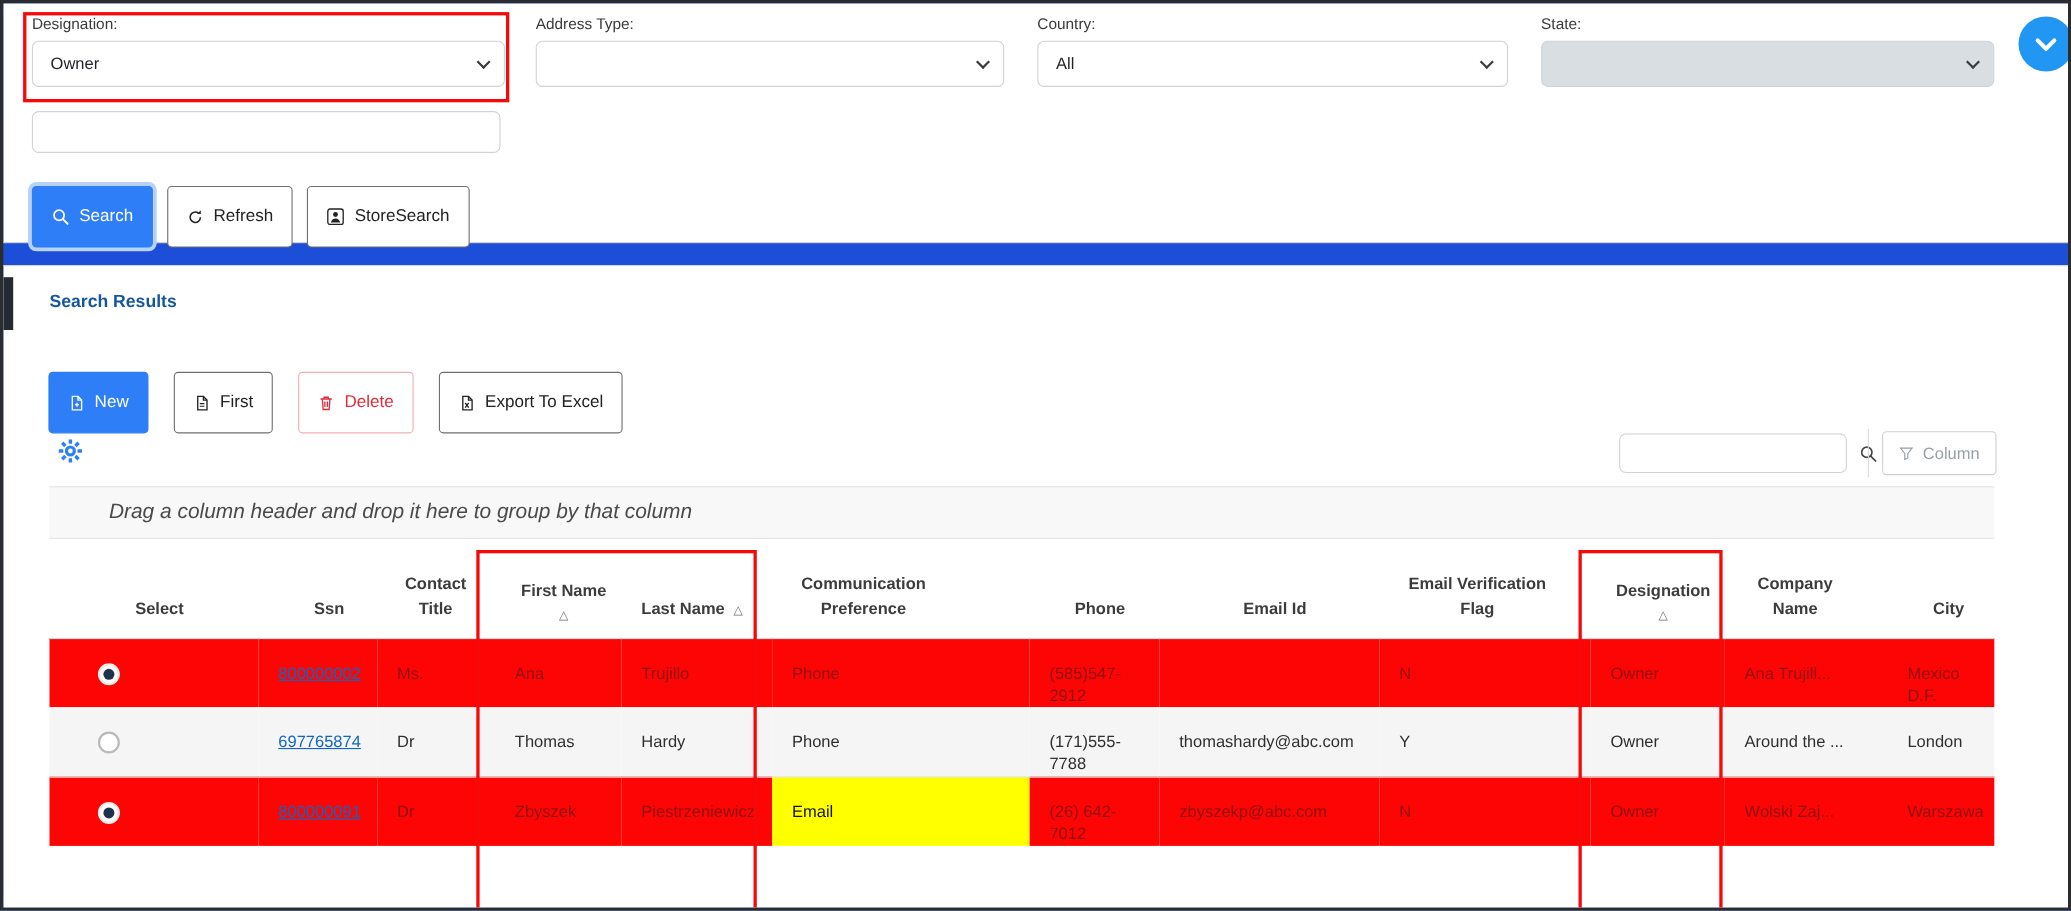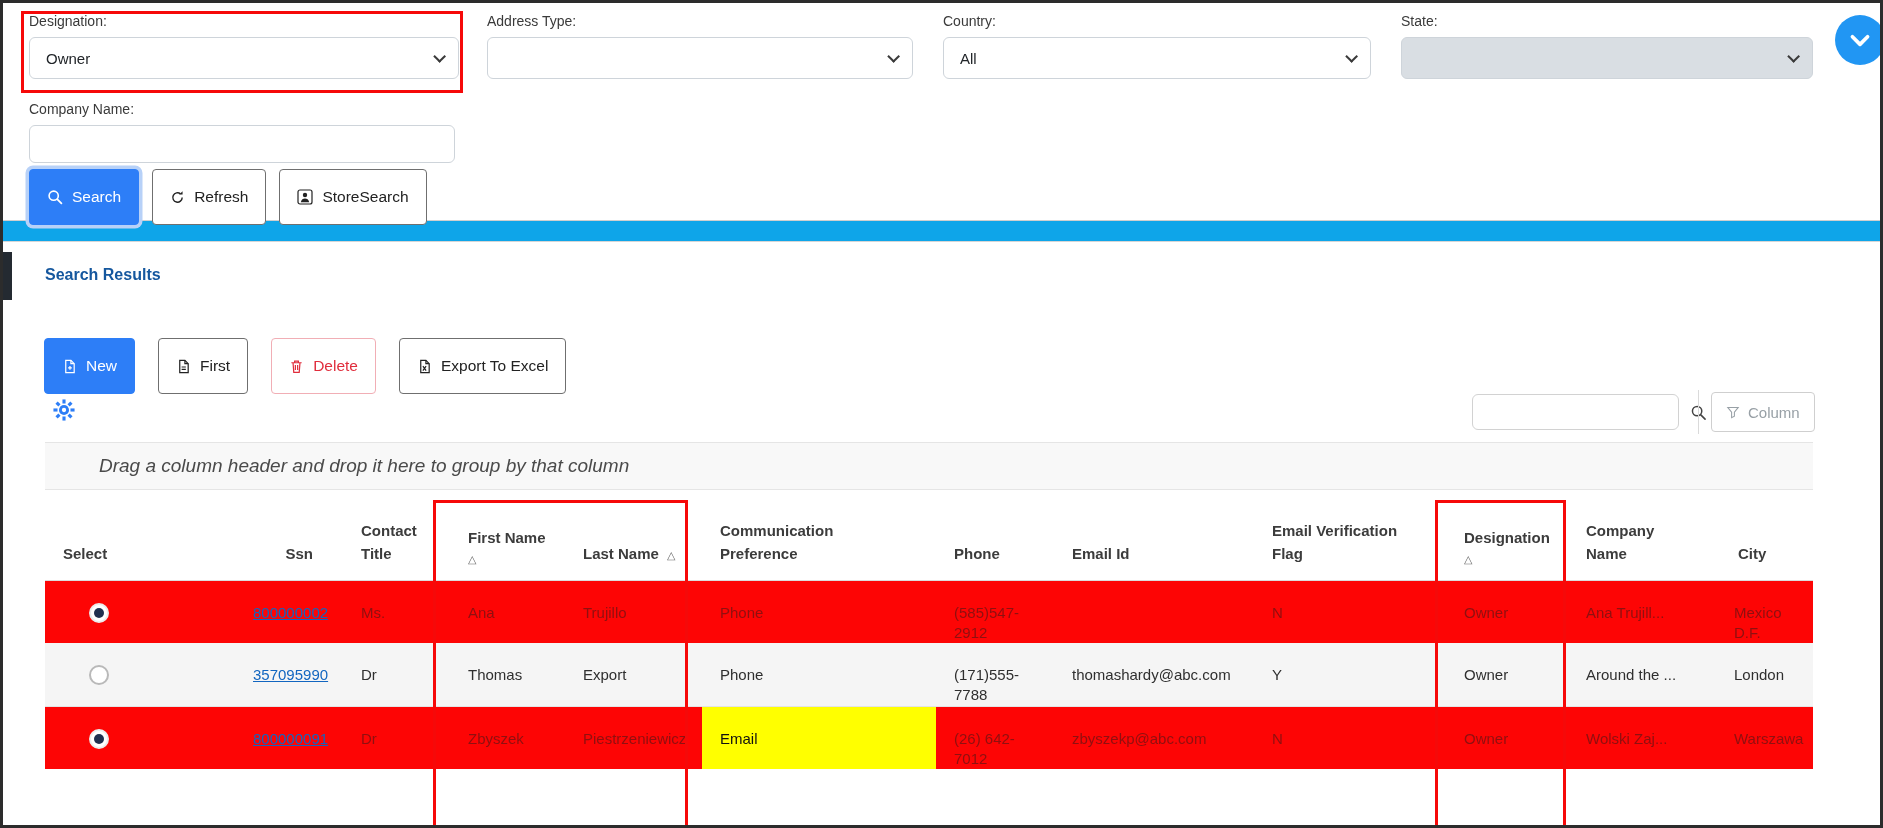--- a/index.html
+++ b/index.html
@@ -1,21 +1,21 @@
 <!DOCTYPE html>
 <html><head>
 <meta charset="utf-8">
 <style>
   * { box-sizing: border-box; margin: 0; padding: 0; }
   html,body { background:#fff; }
   body { font-family:"Liberation Sans", sans-serif; }
 
   .page {
     position:relative; width:1883px; height:828px;
-    background:#0ea5e9; border:3px solid #2c2c2c; overflow:hidden;
+    background:#1d4ed8; border:3px solid #2c2c2c; overflow:hidden;
   }
 
   
   .filter-panel { position:absolute; left:0; top:0; width:100%; height:218px;
     background:#fff; border-bottom:1px solid #cfcfcf; }
   .fgroup { position:absolute; }
   .flabel { font-size:14px; color:#3a3a3a; display:block; margin-bottom:8px; }
   .fselect { height:42px; border:1px solid #ced4da; border-radius:6px; background:#fff;
     display:flex; align-items:center; justify-content:space-between;
     padding:0 16px; font-size:15px; color:#212529; cursor:pointer; }
@@ -60,21 +60,21 @@
 
   .group-hint { position:absolute; left:42px; top:200px; width:1768px; height:48px;
     background:#f8f8f8; border-top:1px solid #e5e5e5; border-bottom:1px solid #e5e5e5;
     display:flex; align-items:center; padding-left:54px;
     font-style:italic; color:#4a4a4a; font-size:19px; }
 
   
   .grid { position:absolute; left:42px; top:259px; }
   table { border-collapse:collapse; table-layout:fixed; width:1768px; }
   thead tr { height:79px; }
-  th { vertical-align:bottom; text-align:left; font-size:15px; font-weight:bold; color:#3c3c3c;
+  th { vertical-align:bottom; text-align:center; font-size:15px; font-weight:bold; color:#3c3c3c;
     padding:0 8px 14px 18px; border-bottom:1px solid #dcdcdc; cursor:pointer; }
   th .hwrap { line-height:1.55; }
   th.c-contact .hwrap { max-width:70px; }
   th.c-comm .hwrap { max-width:130px; }
   th.c-evf .hwrap { max-width:142px; }
   th.c-company .hwrap { max-width:92px; }
   th.c-ssn, td.c-ssn { text-align:right; padding-right:30px; }
   .sort-under { font-size:11px; color:#6d6d6d; margin-top:3px; font-weight:normal; }
   .lastname-line { display:flex; align-items:baseline; gap:8px; }
   .sort-inline { font-size:11px; color:#6d6d6d; font-weight:normal; }
@@ -133,21 +133,20 @@
 
     <div class="fgroup" style="left:1398px; top:10px; width:412px;">
       <span class="flabel">State:</span>
       <div class="fselect disabled">
         <span></span>
         <span class="caret"></span>
       </div>
     </div>
 
     <div class="fgroup" style="left:26px; top:98px;">
-      <span class="flabel">Company Name:</span>
       <input class="tinput" type="text" value="" style="">
     </div>
 
     <div class="fbuttons">
       <button class="btn btn-primary btn-focus">
         <svg width="16" height="16" viewBox="0 0 16 16">
             <circle cx="6.7" cy="6.7" r="4.6" fill="none" stroke="currentColor" stroke-width="1.6"></circle>
             <path d="M10.4 10.4L14.4 14.4" stroke="currentColor" stroke-width="1.8" stroke-linecap="round"></path>
           </svg>
         <span>Search</span>
@@ -326,24 +325,24 @@
             <td>(585)547-2912</td>
             <td></td>
             <td>N</td>
             <td>Owner</td>
             <td>Ana Trujill...</td>
             <td class="c-city">Mexico D.F.</td>
           </tr>
 
           <tr class="alt">
             <td><span class="radio"></span></td>
-            <td class="c-ssn"><a class="ssn">357095990</a></td>
+            <td class="c-ssn"><a class="ssn">697765874</a></td>
             <td>Dr</td>
             <td>Thomas</td>
-            <td>Export</td>
+            <td>Hardy</td>
             <td>Phone</td>
             <td>(171)555-7788</td>
             <td>thomashardy@abc.com</td>
             <td>Y</td>
             <td>Owner</td>
             <td>Around the ...</td>
             <td class="c-city">London</td>
           </tr>
 
           <tr class="red">

